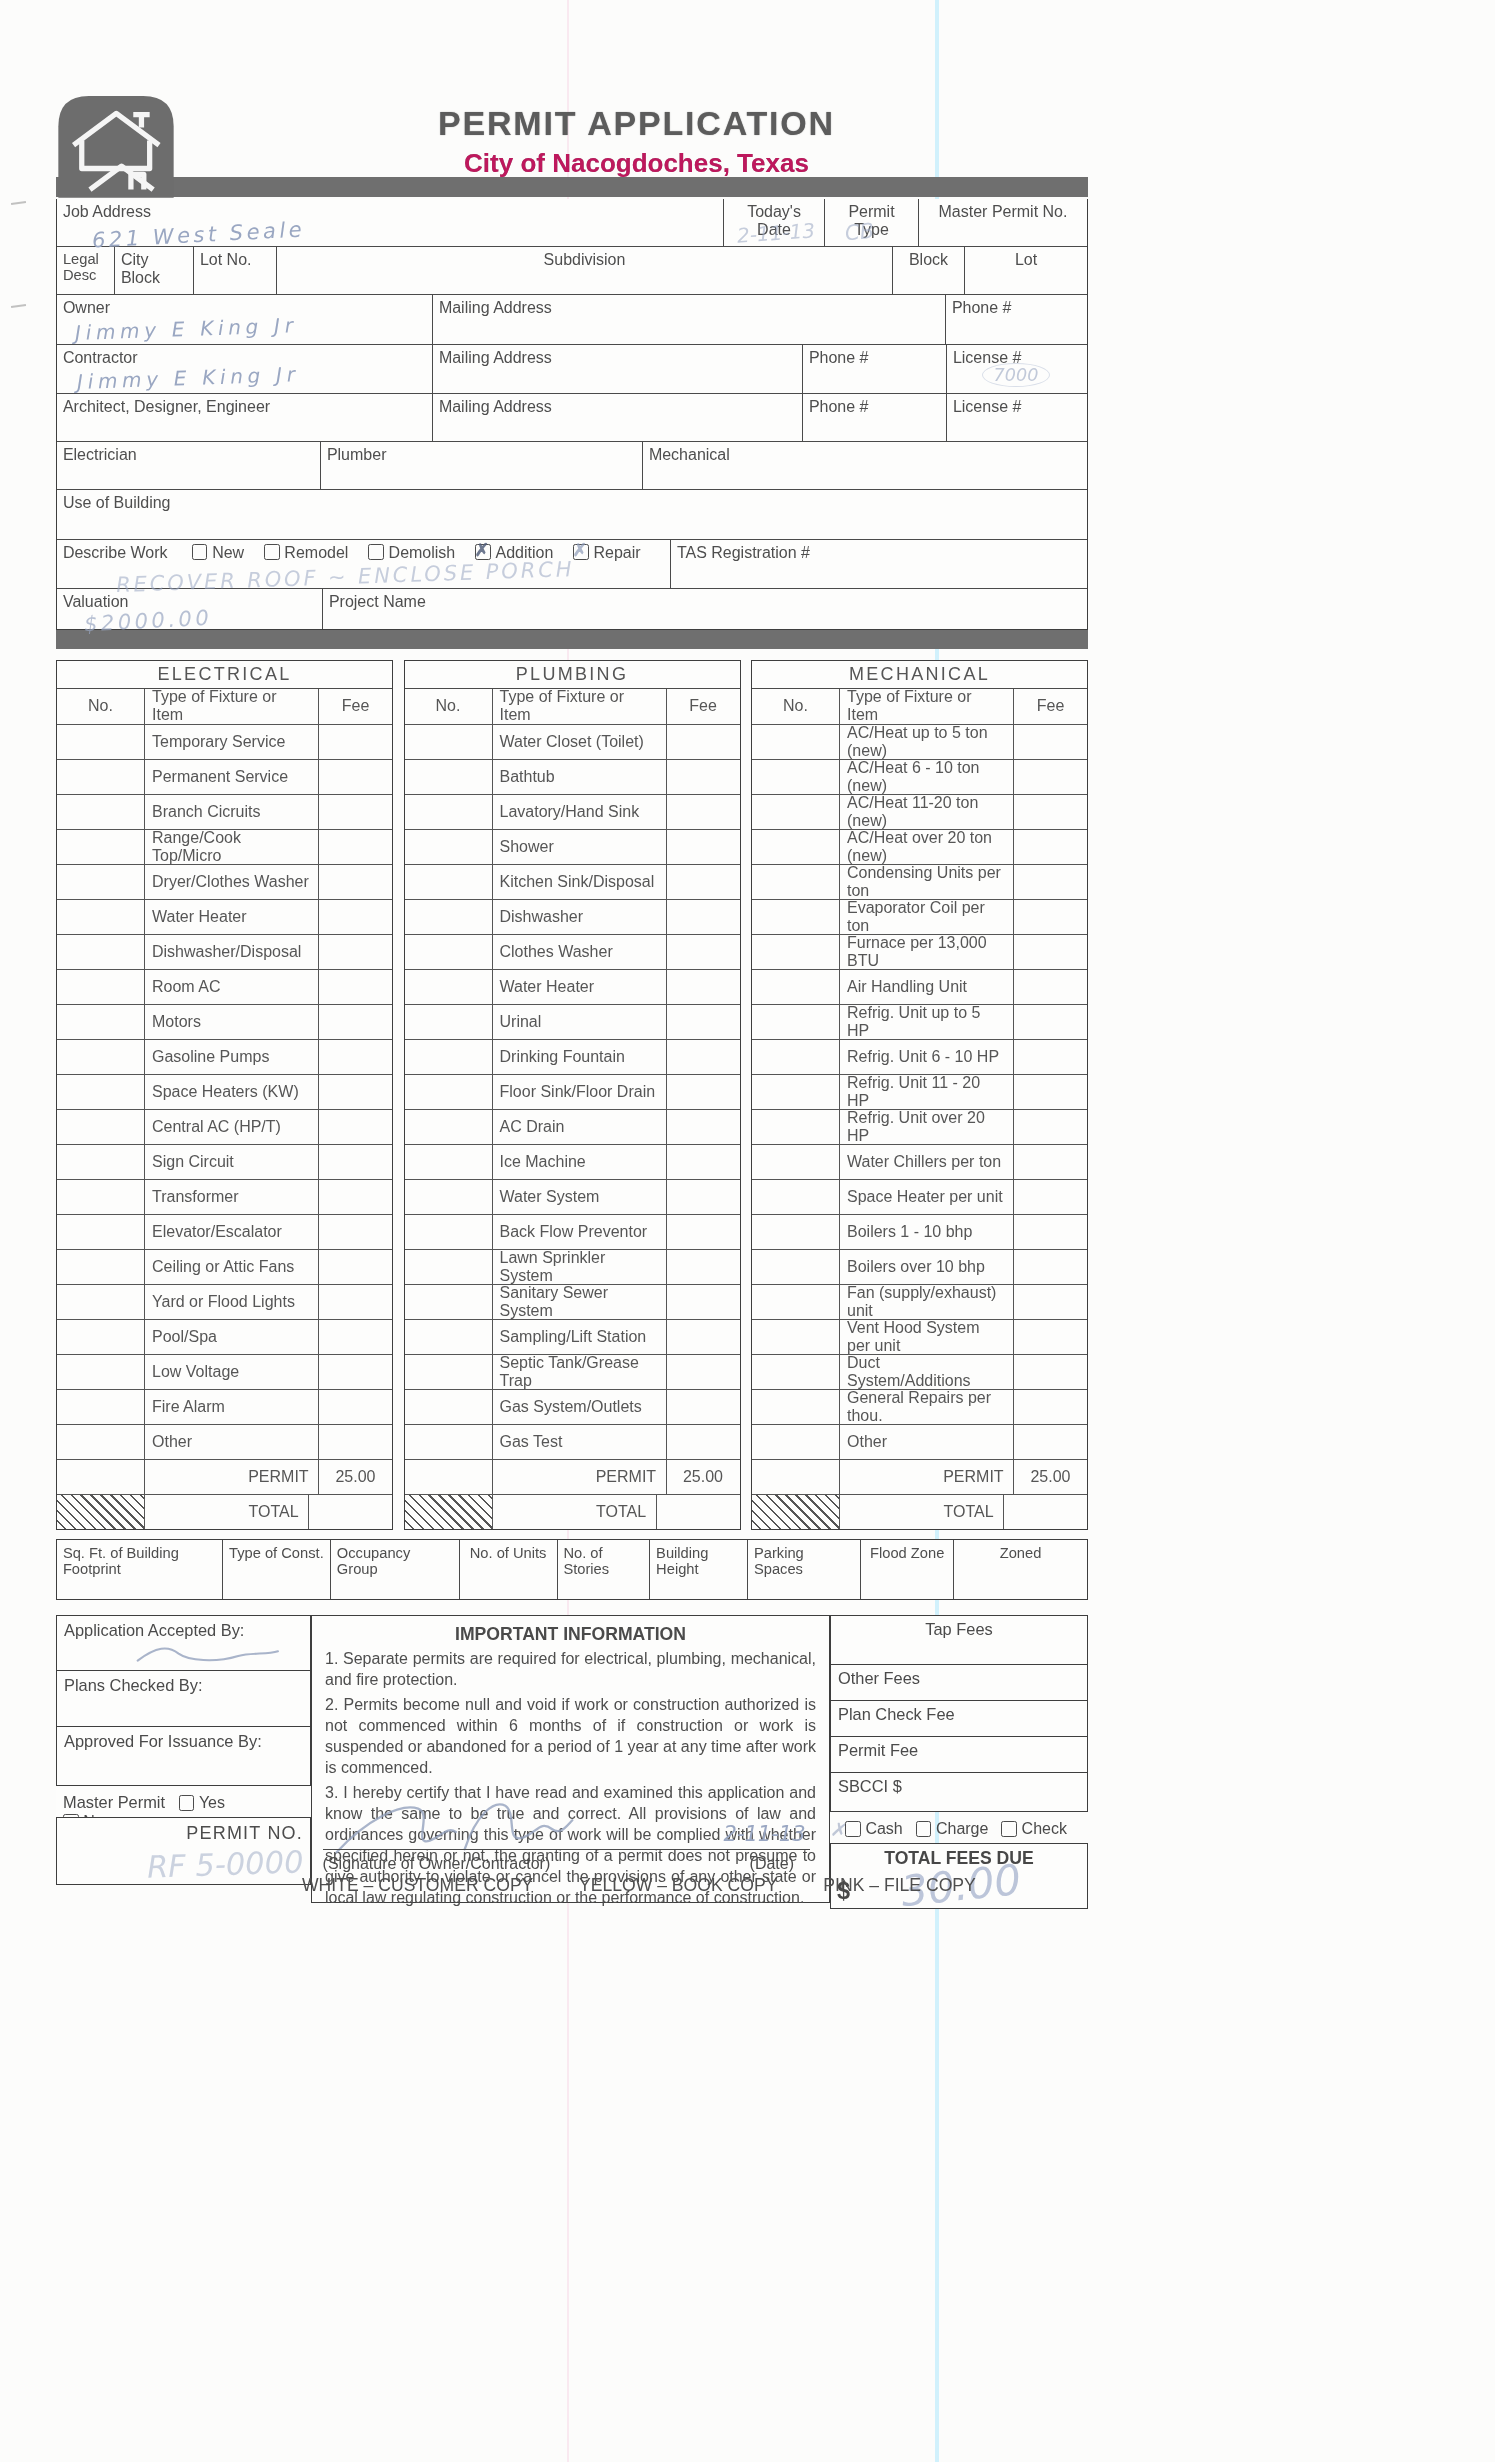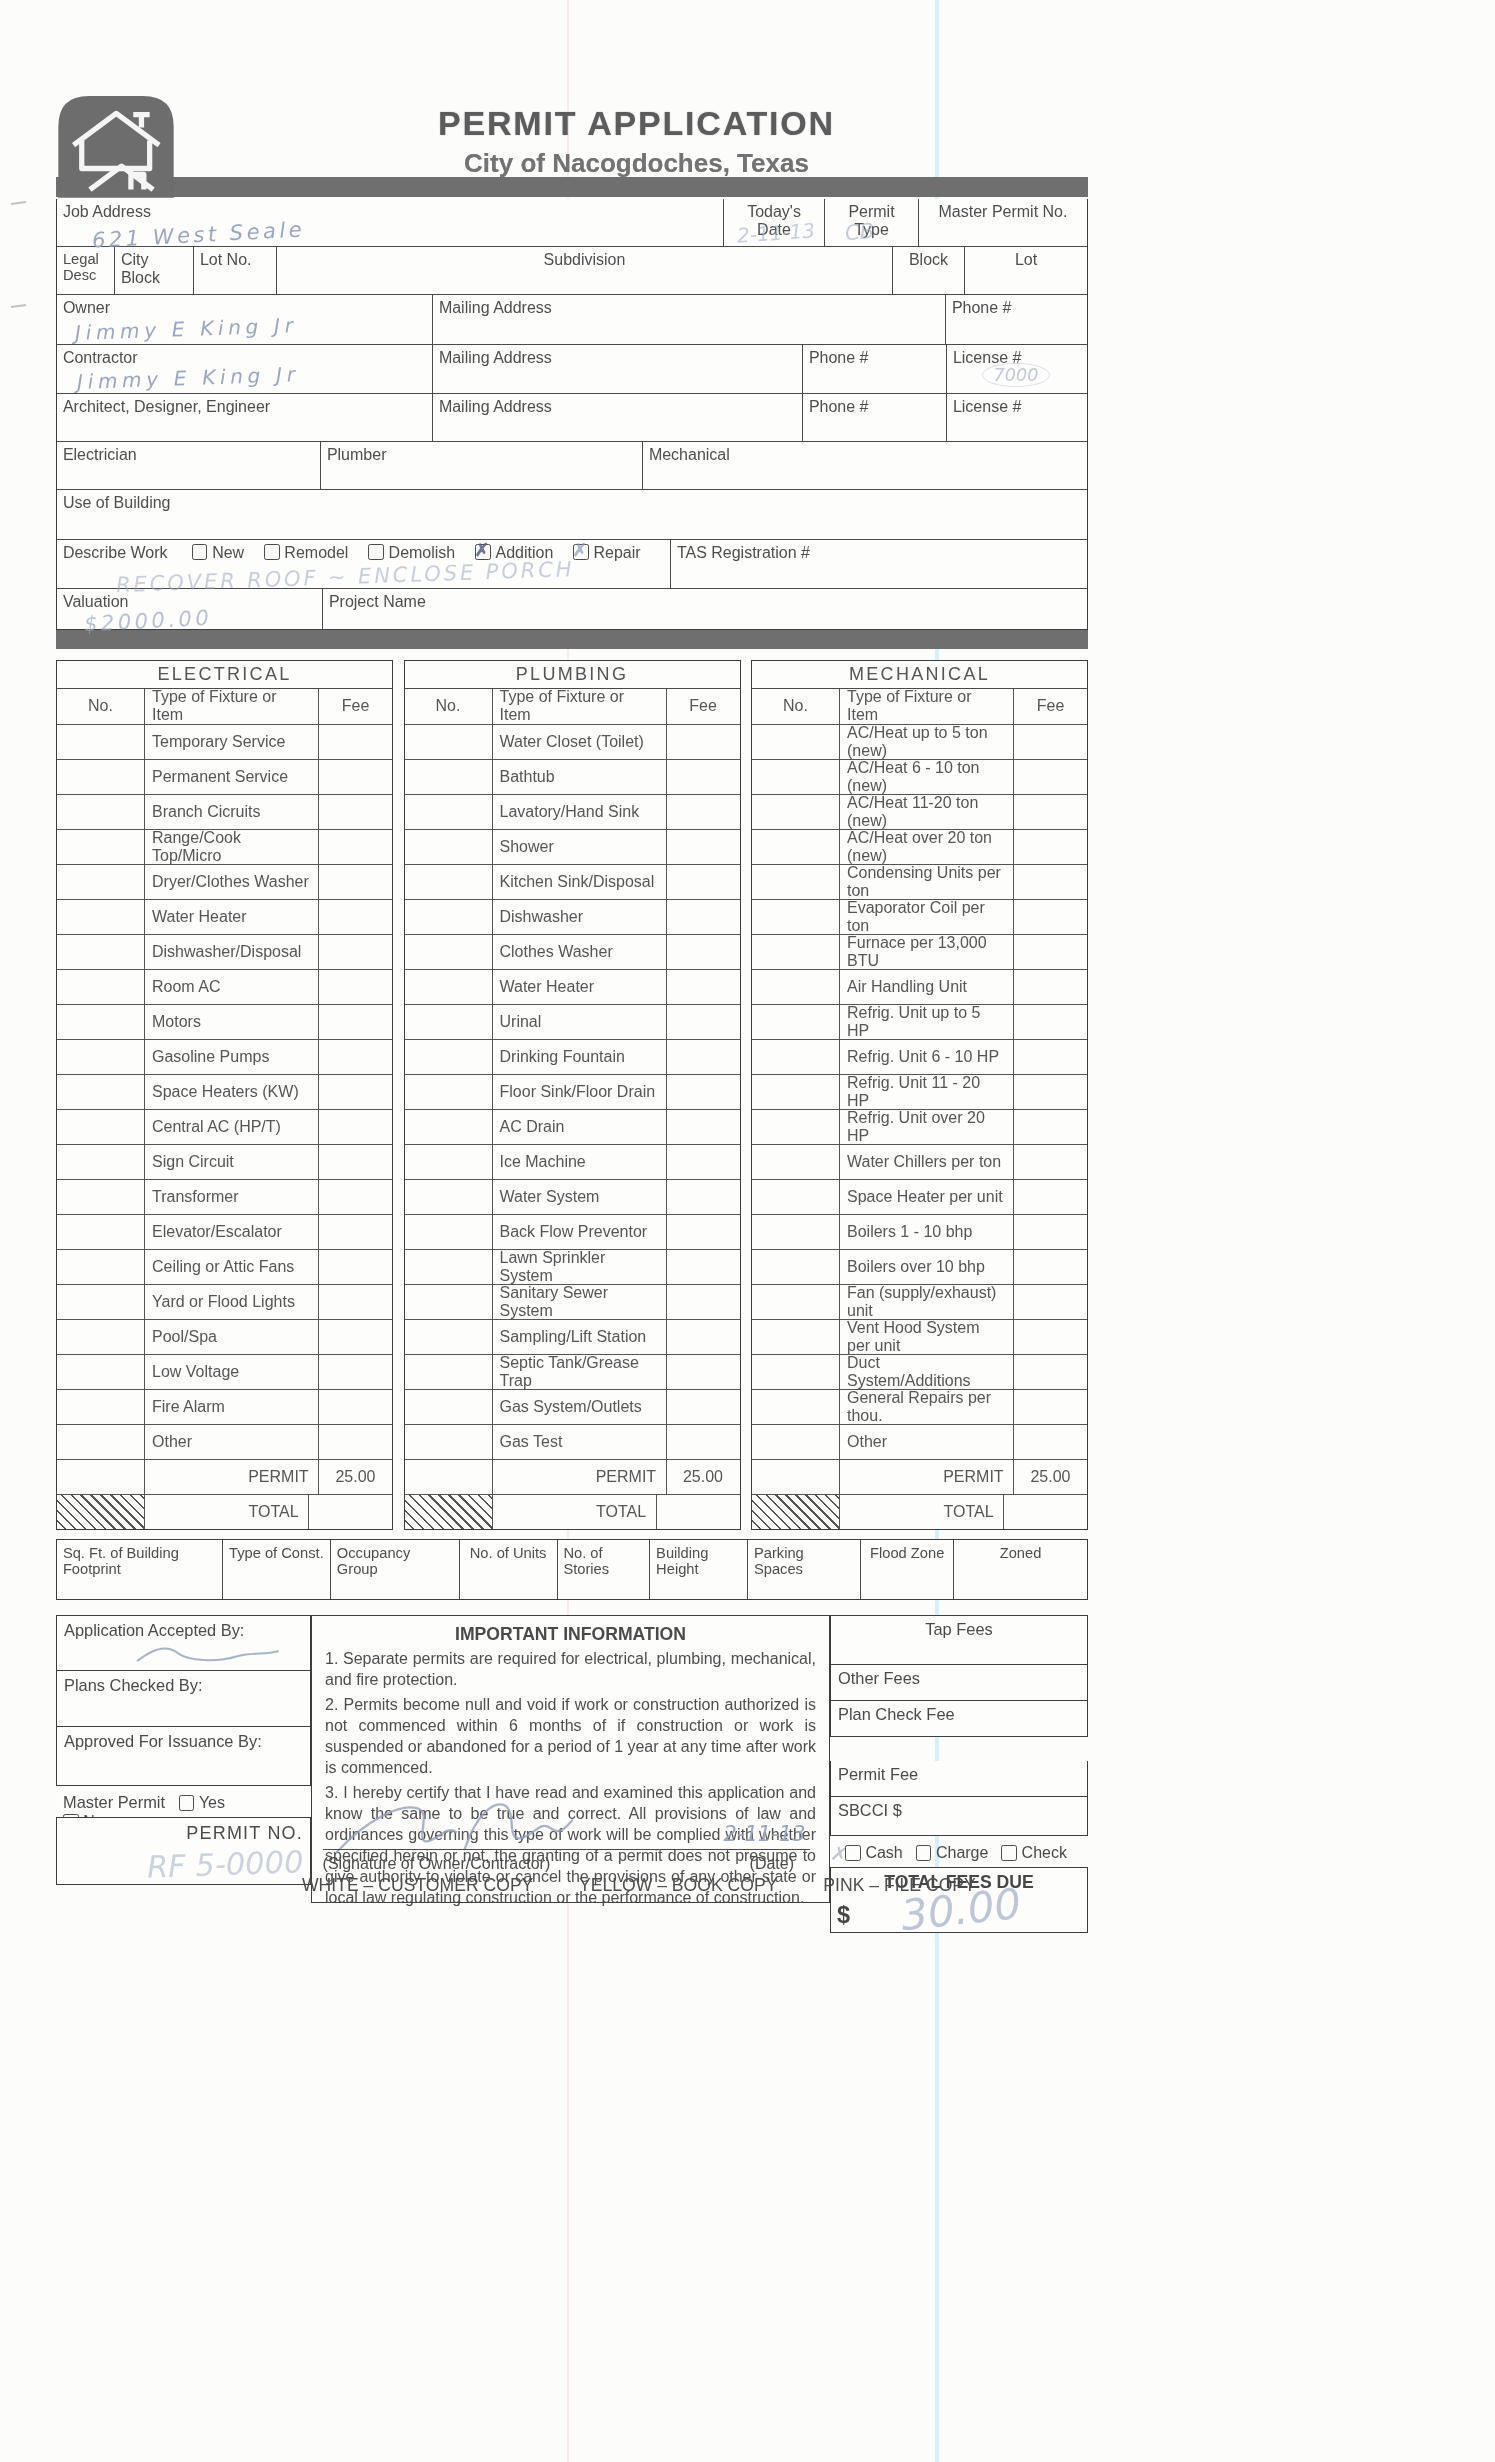--- a/index.html
+++ b/index.html
@@ -11,21 +11,21 @@
   .margin-tick{position:absolute;left:10.6px;width:15.2px;height:1.8px;background:#9a9a9a;opacity:.6;transform:rotate(-8deg);}
 
   .form{position:absolute;left:56px;top:88px;width:1032px;}
 
   
   .header{position:relative;height:111px;}
   .logo{position:absolute;left:0;top:2.9px;width:120px;height:107px;z-index:2;}
   .hdr-bar{position:absolute;left:0;right:0;top:89px;height:20px;background:#6f6f6f;}
   .titles{position:absolute;left:223px;right:94px;top:16.4px;text-align:center;}
   .title{font-size:34px;font-weight:bold;color:#5c5c5c;letter-spacing:1.8px;text-shadow:0 0 1.2px #9a9a9a;text-align:center;}
-  .subtitle{font-size:26px;font-weight:bold;color:#737373;margin-top:4.7px;text-shadow:0 0 0.6px #9a9a9a;}
+  .subtitle{font-size:26px;font-weight:bold;color:#be185d;margin-top:4.7px;text-shadow:0 0 0.6px #9a9a9a;}
 
   
   .secA{border:1.8px solid #3e3e3e;border-top:none;background:#fdfdfc;}
   .row{display:flex;border-top:1.2px solid #4a4a4a;}
   .row:first-child{border-top:none;}
   .cell{position:relative;border-left:1.2px solid #4a4a4a;padding:3.5px 5.9px;box-sizing:border-box;
         font-size:16px;color:#4e4e4e;}
   .cell:first-child{border-left:none;}
   .lbl{font-size:16px;color:#4e4e4e;}
   .ctr{text-align:center;}
@@ -631,21 +631,21 @@
         <div class="sig-line"></div>
         <div class="sig-caption">(Signature of Owner/Contractor)</div>
         <div class="date-caption">(Date)</div>
       </div>
 
       <div class="b-right">
         <div id="fee-boxes">
             <div class="fee-box first" style="height: 50px; text-align: center;">Tap Fees</div>
             <div class="fee-box" style="height: 36px;">Other Fees</div>
             <div class="fee-box" style="height: 36px;">Plan Check Fee</div>
-            <div class="fee-box" style="height: 36px; margin-top: 24px;">Permit Fee</div>
+            <div class="fee-box" style="height: 36px;">Permit Fee</div>
             <div class="fee-box" style="height: 39px;">SBCCI $</div>
           </div>
         <div class="pay-row" id="pay-row">
           <span class="payx">✗</span>
         <span class="check-item"><span class="cb"></span><span>Cash</span></span><span class="check-item"><span class="cb"></span><span>Charge</span></span><span class="check-item"><span class="cb"></span><span>Check</span></span></div>
         <div class="total-box">
           <div class="total-title">TOTAL FEES DUE</div>
           <div class="total-cur">$</div>
           <div class="pencil total-hand">30.00</div>
         </div>

